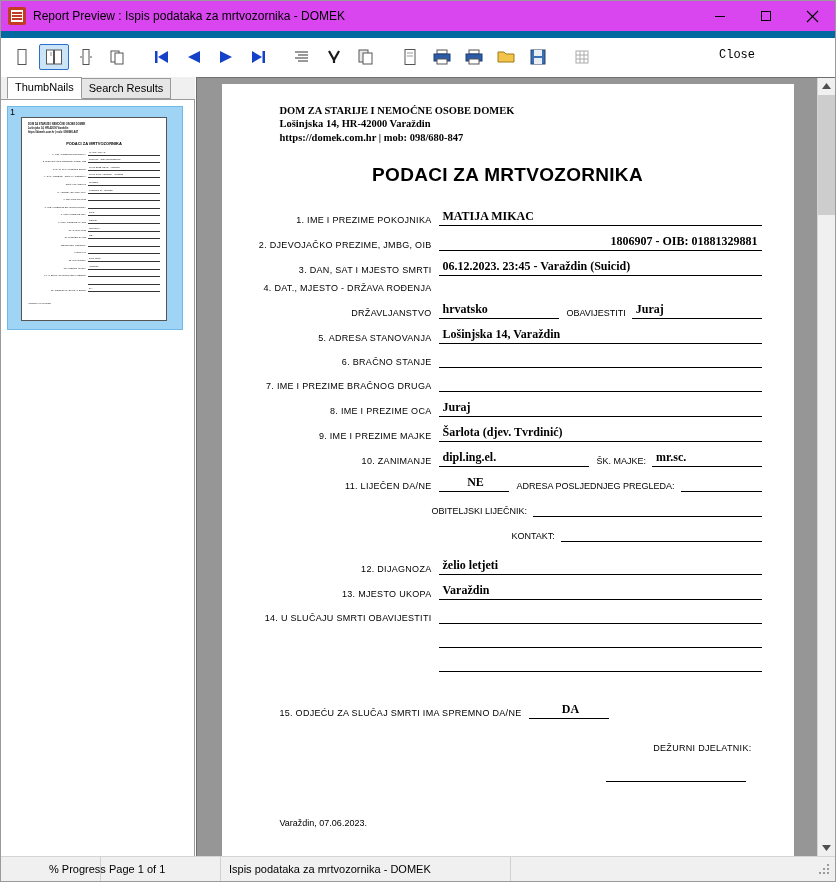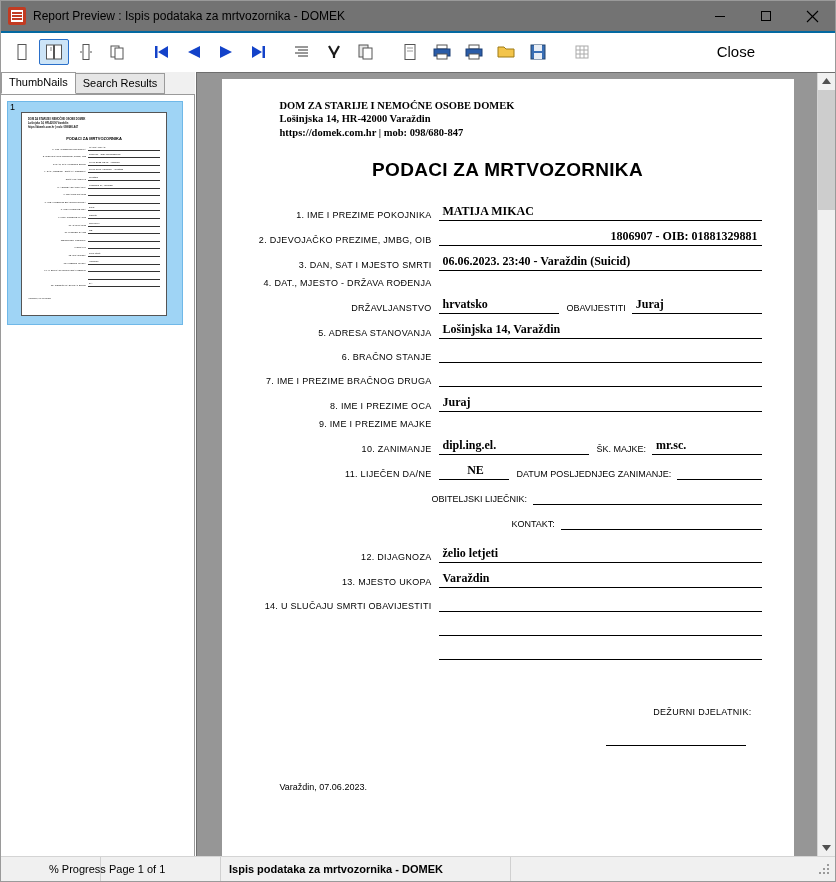--- a/index.html
+++ b/index.html
@@ -20,24 +20,24 @@
     box-sizing: border-box;
     border: 1px solid #9a9a9a;
     background: #ffffff;
     display: flex;
     flex-direction: column;
   }
   
   .titlebar {
     height: 30px;
     min-height: 30px;
-    background: #737373;
+    background: #d946ef;
     display: flex;
     align-items: center;
-    border-bottom: 2px solid #0369a1;
+    border-bottom: 7px solid #0369a1;
   }
   .titlebar .app-icon {
     width: 18px;
     height: 18px;
     margin-left: 7px;
     margin-right: 7px;
     background: #c23b22;
     border-radius: 2px;
     position: relative;
     flex: none;
@@ -99,43 +99,44 @@
     border: 1px solid #2a6fc9;
     background: #cce4f7;
   }
   .tb-sep {
     width: 12px;
   }
   .tb-close {
     position: absolute;
     right: 70px;
     top: 7px;
-    font-size: 15px;
+    font-size: 12px;
     color: #000;
     padding: 3px 10px;
+    font-family: Liberation Mono, monospace;
   }
   
   .body {
     flex: 1;
     display: flex;
     min-height: 0;
     background: #f0f0f0;
   }
   .left-pane {
     width: 194px;
     min-width: 194px;
     background: #f0f0f0;
     display: flex;
     flex-direction: column;
     border-right: 1px solid #ffffff;
   }
   .tabs {
     display: flex;
     height: 22px;
-    padding-left: 0;
+    padding-left: 6px;
     align-items: center;
   }
   .tab {
     font-size: 11px;
     padding: 3px 7px 3px 7px;
     border: 1px solid #9a9a9a;
     background: #e6e6e6;
     margin-right: -1px;
     box-sizing: border-box;
     height: 21px;
@@ -320,21 +321,21 @@
     white-space: nowrap;
     padding-right: 6px;
     padding-bottom: 1px;
   }
   .blank-line {
     flex: 1;
     border-bottom: 1px solid #000;
     height: 17px;
   }
   .sign-row {
-    margin-top: 18px;
+    margin-top: 24px;
     display: flex;
     justify-content: flex-end;
     padding-right: 10px;
   }
   .sign-label {
     font-size: 9px;
     font-family: "Liberation Sans", sans-serif;
     letter-spacing: 0.3px;
   }
   .sign-line {
@@ -393,21 +394,21 @@
     padding: 0 8px;
     height: 24px;
     display: flex;
     align-items: center;
     box-sizing: border-box;
     border-right: 1px solid #d0d0d0;
     white-space: nowrap;
   }
   .sb-1 { width: 100px; padding-left: 48px; }
   .sb-2 { width: 120px; }
-  .sb-3 { width: 290px; font-weight: bold; }
+  .sb-3 { width: 290px; }
   .sb-4 { width: 140px; }
   .sb-grip {
     margin-left: auto;
     width: 16px;
     height: 16px;
     margin-right: 3px;
   }
 </style>
 </head>
 <body>
@@ -664,21 +665,21 @@
           <div class="frow">
             <div class="flabel">1. IME I PREZIME POKOJNIKA</div>
             <div class="fval">MATIJA MIKAC</div>
           </div>
           <div class="frow">
             <div class="flabel">2. DJEVOJAČKO PREZIME, JMBG, OIB</div>
             <div class="fval right">1806907      - OIB: 01881329881</div>
           </div>
           <div class="frow">
             <div class="flabel">3. DAN, SAT I MJESTO SMRTI</div>
-            <div class="fval">06.06.2023. 23:40 - Varaždin  (Suicid)</div>
+            <div class="fval">06.12.2023. 23:45 - Varaždin  (Suicid)</div>
           </div>
           <div class="frow">
             <div class="flabel">4. DAT., MJESTO - DRŽAVA ROĐENJA</div>
           </div>
           <div class="frow">
             <div class="flabel">DRŽAVLJANSTVO</div>
             <div class="fval" style="flex:0 0 120px">hrvatsko</div>
             <div class="inline-label">OBAVIJESTITI</div>
             <div class="fval">Juraj</div>
           </div>
@@ -693,31 +694,32 @@
           <div class="frow">
             <div class="flabel">7. IME I PREZIME BRAČNOG DRUGA</div>
             <div class="fval"></div>
           </div>
           <div class="frow">
             <div class="flabel">8. IME I PREZIME OCA</div>
             <div class="fval">Juraj</div>
           </div>
           <div class="frow">
             <div class="flabel">9. IME I PREZIME MAJKE</div>
+            <div class="fval">Šarlota (djev. Tvrdinić)</div>
           </div>
           <div class="frow">
             <div class="flabel">10. ZANIMANJE</div>
             <div class="fval" style="flex:0 0 150px">dipl.ing.el.</div>
             <div class="inline-label">ŠK. MAJKE:</div>
             <div class="fval">mr.sc.</div>
           </div>
           <div class="frow">
             <div class="flabel">11. LIJEČEN DA/NE</div>
             <div class="fval" style="flex:0 0 70px; text-align:center">NE</div>
-            <div class="inline-label">DATUM POSLJEDNJEG ZANIMANJE:</div>
+            <div class="inline-label">ADRESA POSLJEDNJEG PREGLEDA:</div>
             <div class="fval"></div>
           </div>
 
           <div class="sub-row">
             <div class="sub-label">OBITELJSKI LIJEČNIK:</div>
             <div class="blank-line"></div>
           </div>
           <div class="sub-row" style="padding-left:258px">
             <div class="sub-label">KONTAKT:</div>
             <div class="blank-line"></div>
@@ -741,20 +743,25 @@
             <div class="flabel"></div>
             <div class="fval"></div>
           </div>
           <div class="frow">
             <div class="flabel"></div>
             <div class="fval"></div>
           </div>
 
           <div style="height:22px"></div>
 
+          <div class="frow">
+            <div class="flabel" style="width:268px">15. ODJEĆU ZA SLUČAJ SMRTI IMA SPREMNO DA/NE</div>
+            <div class="fval" style="flex:0 0 80px; text-align:center">DA</div>
+            <div style="flex:1"></div>
+          </div>
 
           <div class="sign-row">
             <div class="sign-label">DEŽURNI DJELATNIK:</div>
           </div>
           <div class="sign-line"></div>
 
           <div class="place-date">Varaždin, 07.06.2023.</div>
 
         </div>
       </div>

